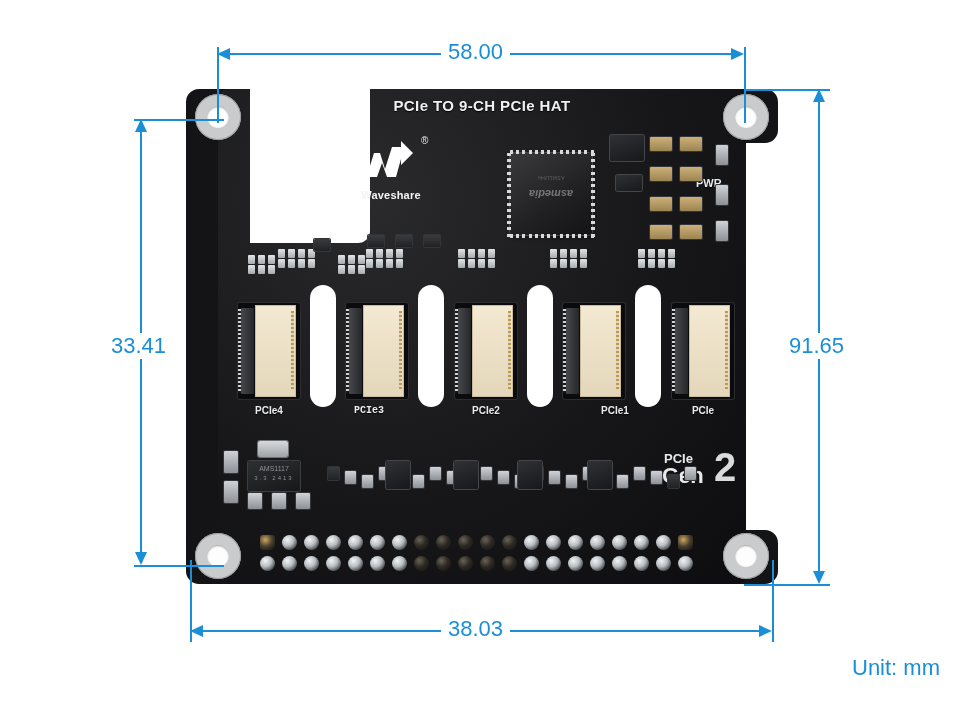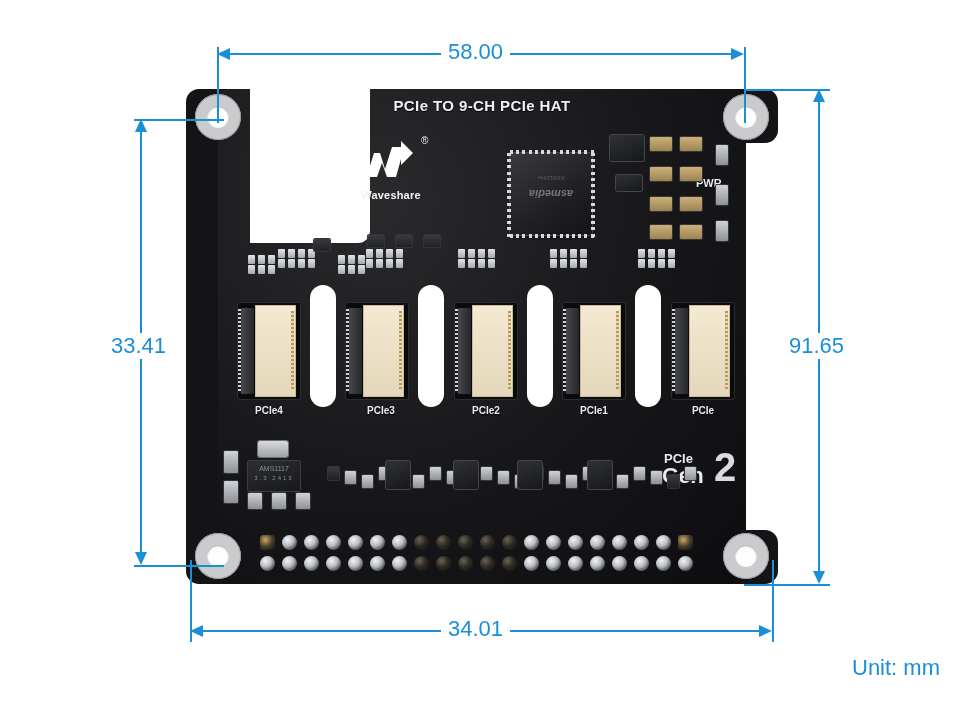--- a/index.html
+++ b/index.html
@@ -271,37 +271,37 @@
           <div class="goldpins"></div>
         </div>
         <div class="fpc-label" style="left: 20px;">PCIe4</div>
         <div class="slot" style="left: 92px;"></div>
         <div class="fpc" style="left: 128px;">
           <div class="pins"></div>
           <div class="latch"></div>
           <div class="body"></div>
           <div class="goldpins"></div>
         </div>
-        <div class="fpc-label" style="left: 132px;">PCIe3</div>
+        <div class="fpc-label" style="left: 120px; font-family: Liberation Mono, monospace;">PCIe3</div>
         <div class="slot" style="left: 200px;"></div>
         <div class="fpc" style="left: 237px;">
           <div class="pins"></div>
           <div class="latch"></div>
           <div class="body"></div>
           <div class="goldpins"></div>
         </div>
         <div class="fpc-label" style="left: 237px;">PCIe2</div>
         <div class="slot" style="left: 309px;"></div>
         <div class="fpc" style="left: 345px;">
           <div class="pins"></div>
           <div class="latch"></div>
           <div class="body"></div>
           <div class="goldpins"></div>
         </div>
-        <div class="fpc-label" style="left: 345px;">PCIe1</div>
+        <div class="fpc-label" style="left: 366px;">PCIe1</div>
         <div class="slot" style="left: 417px;"></div>
         <div class="fpc" style="left: 454px;">
           <div class="pins"></div>
           <div class="latch"></div>
           <div class="body"></div>
           <div class="goldpins"></div>
         </div>
         <div class="fpc-label" style="left: 454px;">PCIe</div>
       </div>
 
@@ -482,21 +482,21 @@
   <div class="dim h" style="left:224px;top:53px;width:514px;"></div>
   <div class="arrow left" style="left:217px;top:48px;"></div>
   <div class="arrow right" style="left:731px;top:48px;"></div>
   <div class="dimtext" style="left:441px;top:39px;">58.00</div>
 
   <div class="dim v" style="left:190px;top:560px;height:82px;"></div>
   <div class="dim v" style="left:772px;top:560px;height:82px;"></div>
   <div class="dim h" style="left:197px;top:630px;width:569px;"></div>
   <div class="arrow left" style="left:190px;top:625px;"></div>
   <div class="arrow right" style="left:759px;top:625px;"></div>
-  <div class="dimtext" style="left:441px;top:616px;">34.01</div>
+  <div class="dimtext" style="left:441px;top:616px;">38.03</div>
 
   <div class="dim h" style="left:134px;top:119px;width:90px;"></div>
   <div class="dim h" style="left:134px;top:565px;width:90px;"></div>
   <div class="dim v" style="left:140px;top:126px;height:433px;"></div>
   <div class="arrow up" style="left:135px;top:119px;"></div>
   <div class="arrow down" style="left:135px;top:552px;"></div>
   <div class="dimtext" style="left:104px;top:333px;">33.41</div>
 
   <div class="dim h" style="left:744px;top:89px;width:86px;"></div>
   <div class="dim h" style="left:744px;top:584px;width:86px;"></div>

